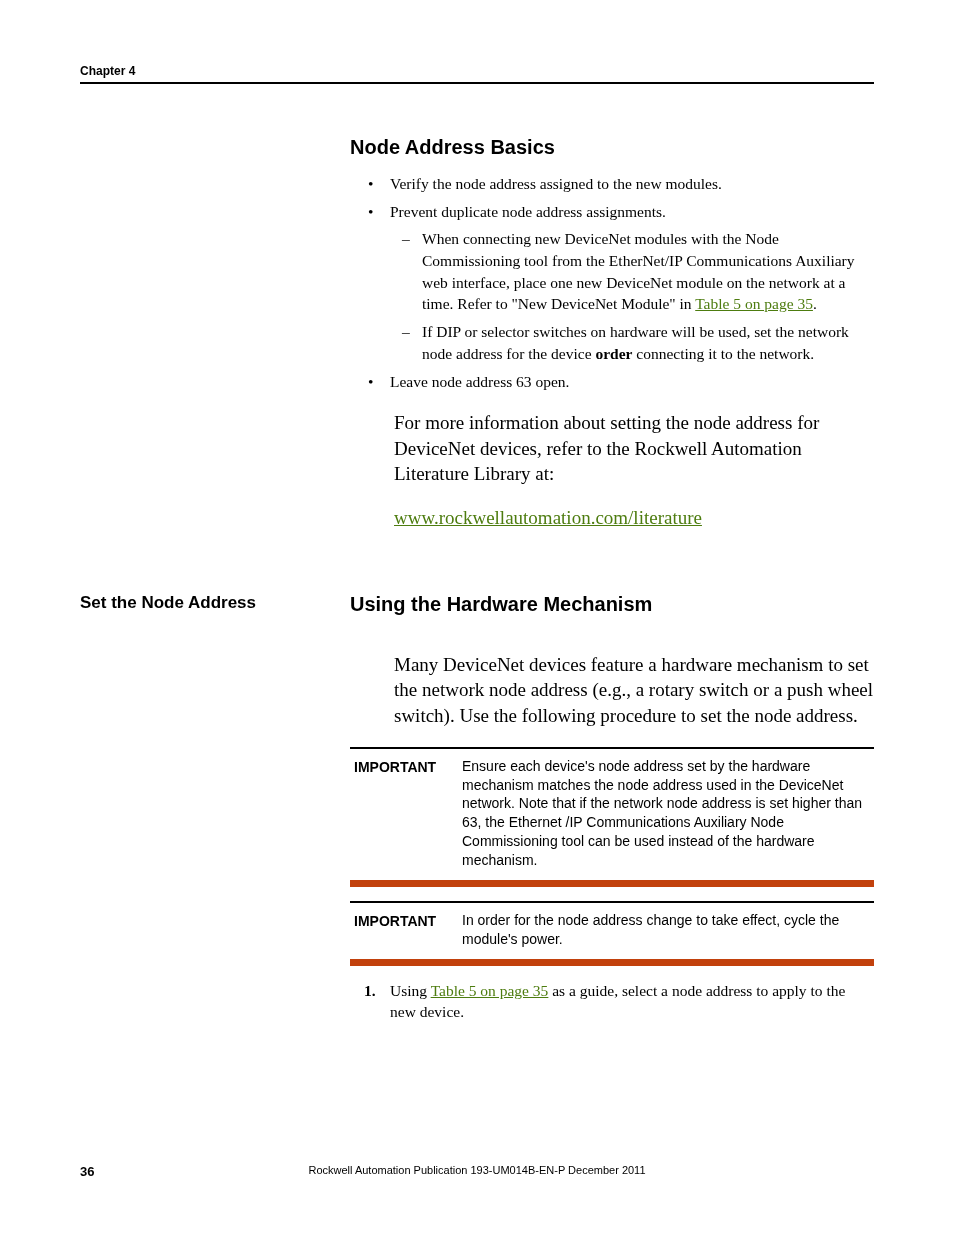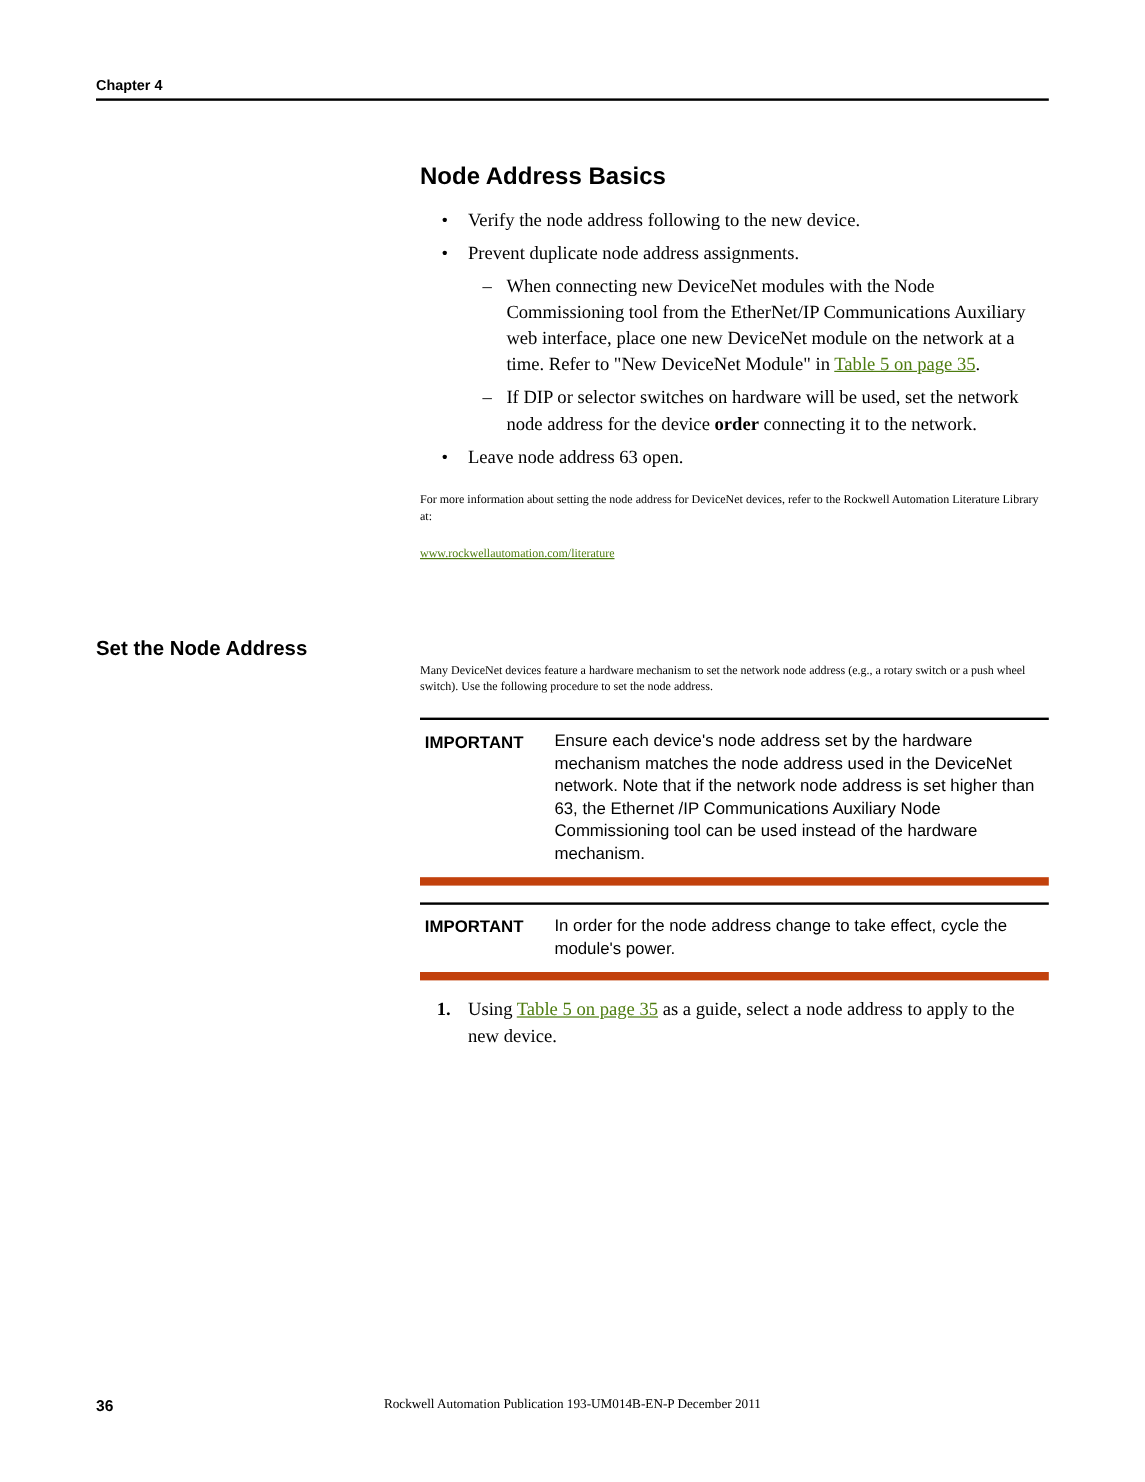--- a/index.html
+++ b/index.html
@@ -5,55 +5,55 @@
   * { box-sizing: border-box; margin: 0; padding: 0; }
   html, body { width: 954px; height: 1235px; background: #fff; font-family: Georgia, 'Times New Roman', serif; color: #000; }
   .page { position: relative; width: 954px; height: 1217px; padding: 64px 80px 40px 80px; }
   .running-head { font-family: Arial, Helvetica, sans-serif; font-weight: bold; font-size: 12px; margin-bottom: 4px; }
   .head-rule { border: none; border-top: 2px solid #000; margin-bottom: 52px; }
   .content { display: grid; grid-template-columns: 250px 1fr; column-gap: 20px; }
   .col-left { }
   .col-right { }
   .section-left-title { font-family: Arial, Helvetica, sans-serif; font-weight: bold; font-size: 17px; line-height: 1.2; }
   .subhead { font-family: Arial, Helvetica, sans-serif; font-weight: bold; font-size: 20px; margin-bottom: 14px; }
-  .body-p { font-size: 10px; line-height: 1.35; margin-bottom: 18px; }
+  .body-p { font-size: 19px; line-height: 1.35; margin-bottom: 18px; margin-left: 44px; }
   ul.top { list-style: none; padding-left: 36px; margin-bottom: 18px; }
   ul.top > li { position: relative; font-size: 15.5px; line-height: 1.4; margin-bottom: 6px; padding-left: 4px; }
   ul.top > li::before { content: "•"; position: absolute; left: -18px; top: 0; font-size: 15.5px; }
   ul.sub { list-style: none; padding-left: 28px; margin-top: 6px; }
   ul.sub > li { position: relative; font-size: 15.5px; line-height: 1.4; margin-bottom: 6px; padding-left: 4px; }
   ul.sub > li::before { content: "–"; position: absolute; left: -16px; top: 0; font-size: 15.5px; }
   a.link { color: #4d7c0f; text-decoration: underline; }
   .bold-inline { font-weight: bold; }
   .gap-large { height: 44px; }
   .gap-med { height: 22px; }
   .important-box { border-top: 2px solid #000; border-bottom: 7px solid #c2410c; padding: 8px 4px 10px 4px; display: grid; grid-template-columns: 100px 1fr; column-gap: 8px; margin-bottom: 14px; }
   .important-label { font-family: Arial, Helvetica, sans-serif; font-weight: bold; font-size: 14px; padding-top: 2px; }
   .important-text { font-family: Arial, Helvetica, sans-serif; font-size: 14px; line-height: 1.35; }
   ol.steps { list-style: none; padding-left: 36px; margin-top: 8px; }
   ol.steps > li { position: relative; font-size: 15.5px; line-height: 1.4; padding-left: 4px; }
   ol.steps > li .num { position: absolute; left: -22px; top: 0; font-weight: bold; }
   .footer { position: absolute; bottom: 38px; left: 80px; right: 80px; display: flex; align-items: baseline; }
   .footer .pagenum { font-family: Arial, Helvetica, sans-serif; font-weight: bold; font-size: 13px; }
-  .footer .pubinfo { font-family: Liberation Serif, serif; font-size: 11px; position: absolute; left: 50%; transform: translateX(-50%); white-space: nowrap; text-align: center; }
+  .footer .pubinfo { font-family: Liberation Sans, sans-serif; font-size: 11px; position: absolute; left: 50%; transform: translateX(-50%); white-space: nowrap; text-align: center; }
 </style>
 </head>
 <body>
 
 <div class="page">
 
   <div class="running-head">Chapter 4</div>
   <hr class="head-rule">
 
   <div class="content">
     <div class="col-left"></div>
     <div class="col-right">
       <div class="subhead">Node Address Basics</div>
       <ul class="top">
-        <li>Verify the node address following to the new device.</li>
+        <li>Verify the node address assigned to the new modules.</li>
         <li>
           <span>Prevent duplicate node address assignments.</span>
           <ul class="sub">
             <li>
               <span>When connecting new DeviceNet modules with the Node Commissioning tool from the EtherNet/IP Communications Auxiliary web interface, place one new DeviceNet module on the network at a time. Refer to "New DeviceNet Module" in </span><a class="link" href="#">Table 5 on page 35</a><span>.</span>
             </li>
             <li>
               <span>If DIP or selector switches on hardware will be used, set the network node address for the device </span><span class="bold-inline">order</span><span> connecting it to the network.</span>
             </li>
           </ul>
@@ -67,20 +67,21 @@
     </div>
   </div>
 
   <div class="gap-large"></div>
 
   <div class="content">
     <div class="col-left">
       <div class="section-left-title">Set the Node Address</div>
     </div>
     <div class="col-right">
+      <div class="subhead">Using the Hardware Mechanism</div>
       <div class="gap-med"></div>
       <p class="body-p">Many DeviceNet devices feature a hardware mechanism to set the network node address (e.g., a rotary switch or a push wheel switch). Use the following procedure to set the node address.</p>
 
       <div class="important-box">
         <div class="important-label">IMPORTANT</div>
         <div class="important-text">Ensure each device's node address set by the hardware mechanism matches the node address used in the DeviceNet network. Note that if the network node address is set higher than 63, the Ethernet /IP Communications Auxiliary Node Commissioning tool can be used instead of the hardware mechanism.</div>
       </div>
 
       <div class="important-box">
         <div class="important-label">IMPORTANT</div>

